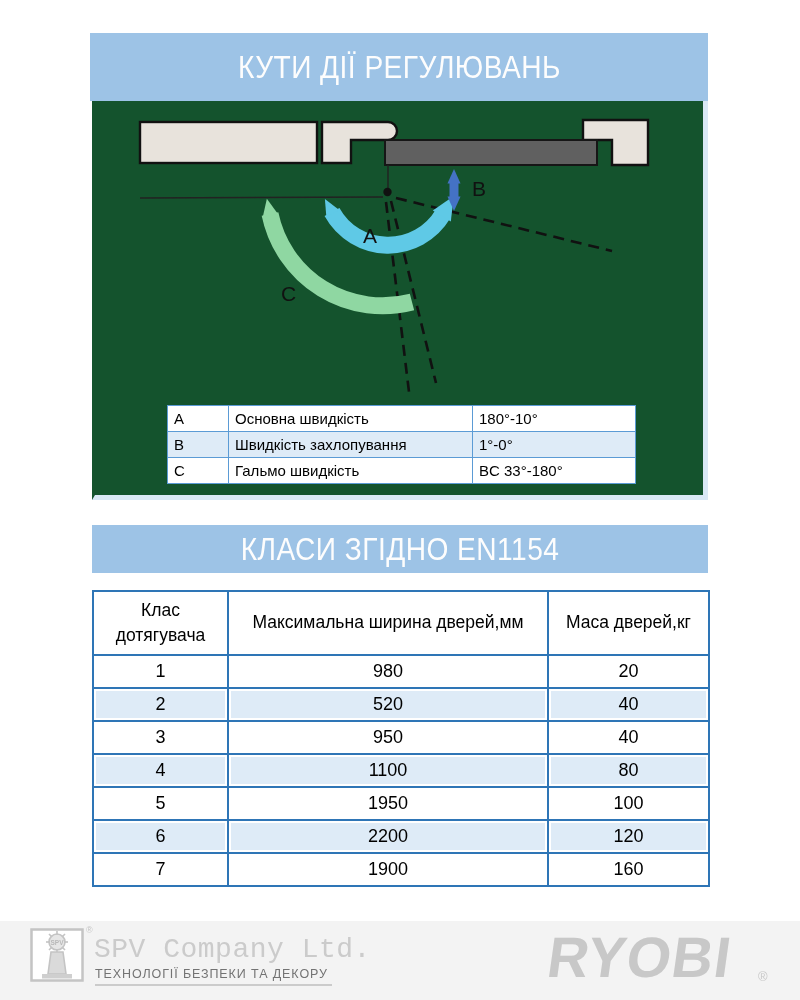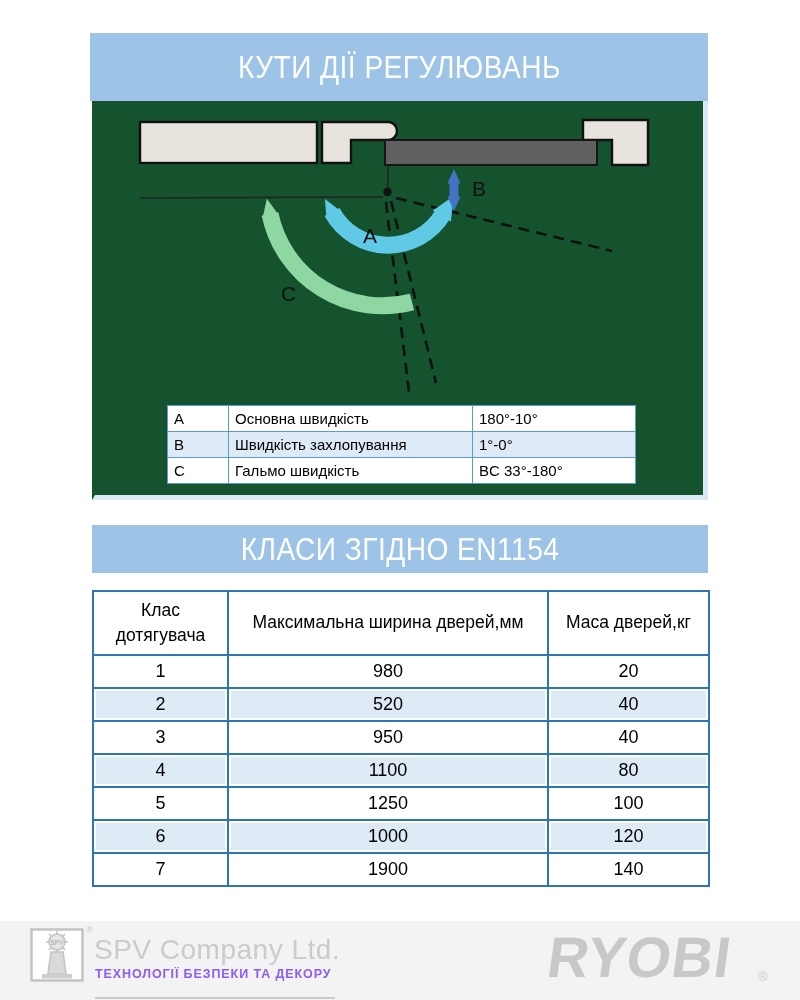--- a/index.html
+++ b/index.html
@@ -36,23 +36,23 @@
   .classes{position:absolute;left:92px;top:590px;border-collapse:collapse;table-layout:fixed;}
   .classes th,.classes td{border:2px solid #2E75B6;text-align:center;font-weight:400;background:#fff;}
   .classes th{height:62px;font-size:17.5px;line-height:1.45;padding:0 10px;}
   .classes td{height:29px;font-size:18px;}
   .classes tr.shade td{background:#DEEBF7;box-shadow:inset 0 0 0 2px #fff;}
 
   
   .footer{position:absolute;left:0;top:921px;width:800px;height:79px;background:#F3F3F3;}
   .spv-box{position:absolute;left:30px;top:7px;width:54px;height:54px;}
   .spv-reg{position:absolute;left:86px;top:4px;font-size:9px;color:#C6C6C6;}
-  .spv-name{position:absolute;left:94px;top:13px;font-size:28px;color:#CBCBCB;letter-spacing:.5px;white-space:nowrap;}
-  .spv-tagline{position:absolute;left:95px;top:46px;font-size:12.5px;letter-spacing:.9px;color:#8b5cf6;
-               border-bottom:2px solid #CBCBCB;padding:0 4px 16px 0;white-space:nowrap;font-weight:bold;}
+  .spv-name{position:absolute;left:94px;top:13px;font-size:28px;color:#CBCBCB;letter-spacing:.5px;white-space:nowrap;font-family:Liberation Mono, monospace;}
+  .spv-tagline{position:absolute;left:95px;top:46px;font-size:12.5px;letter-spacing:.9px;color:#737373;
+               border-bottom:2px solid #CBCBCB;padding:0 4px 3px 0;white-space:nowrap;}
   .ryobi{position:absolute;left:548px;top:3px;font-size:57px;font-weight:800;color:#C8C8C8;
          transform:skewX(-8deg);letter-spacing:1px;white-space:nowrap;}
   .ryobi-reg{position:absolute;left:758px;top:48px;font-size:13px;color:#C8C8C8;}
 </style>
 </head>
 <body>
 
 <div id="page">
 
   <div class="panel1">
@@ -156,32 +156,32 @@
       <td>950</td>
       <td>40</td>
     </tr>
     <tr class="shade">
       <td>4</td>
       <td>1100</td>
       <td>80</td>
     </tr>
     <tr>
       <td>5</td>
-      <td>1250</td>
+      <td>1950</td>
       <td>100</td>
     </tr>
     <tr class="shade">
       <td>6</td>
-      <td>1000</td>
+      <td>2200</td>
       <td>120</td>
     </tr>
     <tr>
       <td>7</td>
       <td>1900</td>
-      <td>140</td>
+      <td>160</td>
     </tr>
   </tbody>
     </table>
 
   <div class="footer">
     <svg class="spv-box" viewBox="0 0 54 54">
       <rect x="1.5" y="1.5" width="51" height="51" fill="#fff" stroke="#C4C4C4" stroke-width="2.5"></rect>
       <g stroke="#C4C4C4" stroke-width="1.6" fill="#E6E6E6">
         <circle cx="27" cy="14" r="8"></circle>
         <line x1="27" y1="3" x2="27" y2="7"></line>

